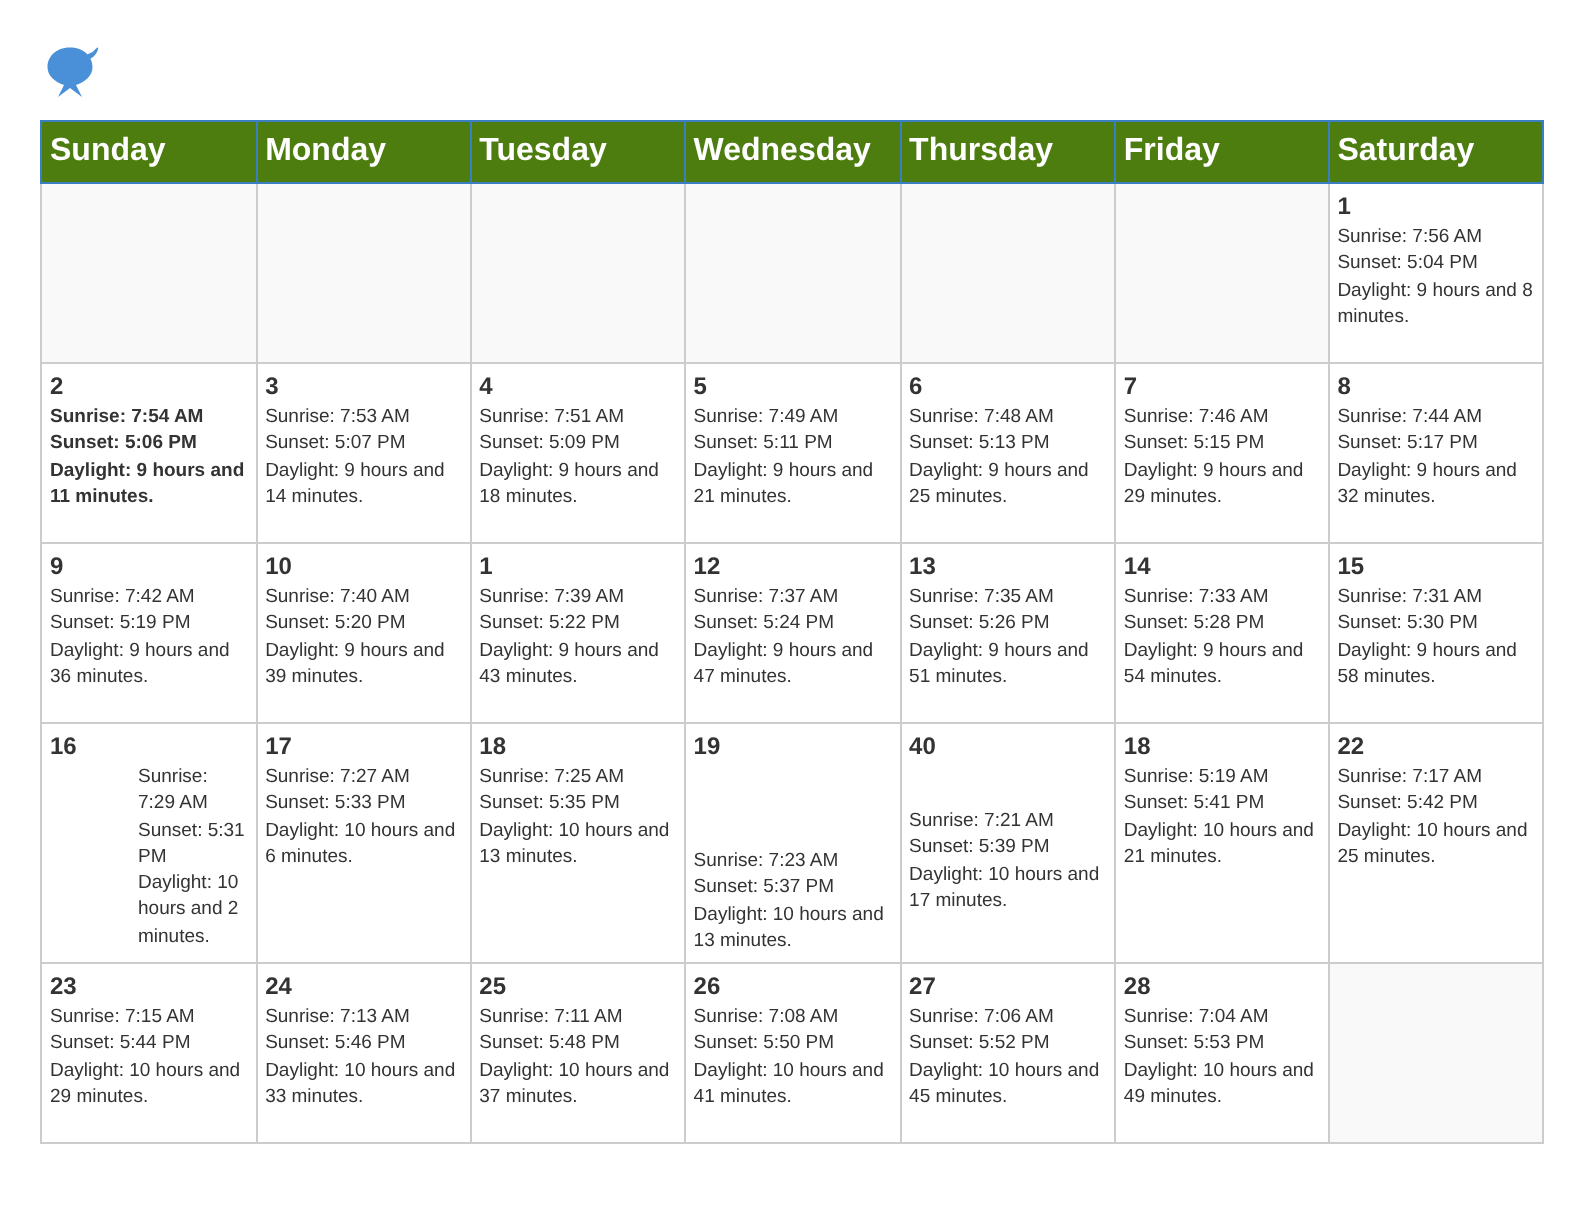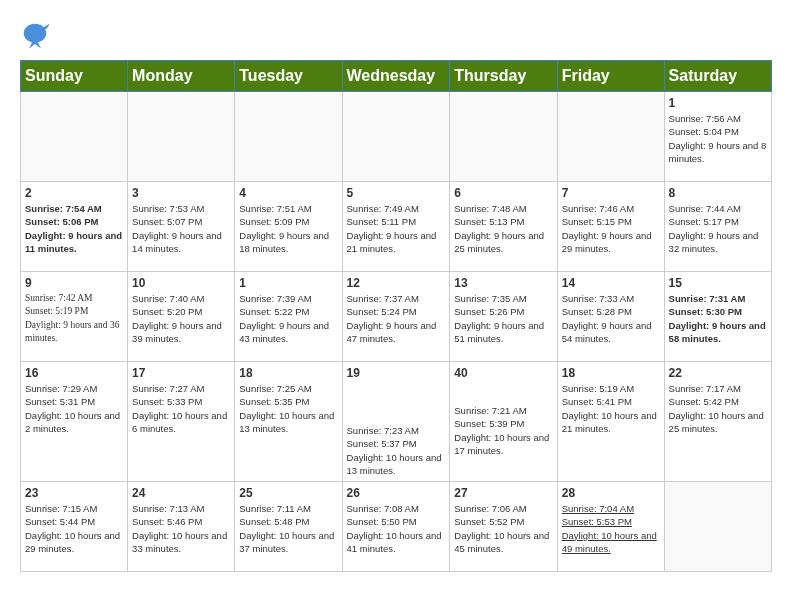--- a/index.html
+++ b/index.html
@@ -180,21 +180,21 @@
           <td>
             <span class="day-num">8</span>
             <div class="day-info" style="white-space: pre-line;">Sunrise: 7:44 AM
 Sunset: 5:17 PM
 Daylight: 9 hours and 32 minutes.</div>
           </td>
         </tr>
         <tr>
           <td>
             <span class="day-num">9</span>
-            <div class="day-info" style="white-space: pre-line; font-family: Liberation Serif, serif;">Sunrise: 7:42 AM
+            <div class="day-info" style="white-space: pre-line;">Sunrise: 7:42 AM
 Sunset: 5:19 PM
 Daylight: 9 hours and 36 minutes.</div>
           </td>
           <td>
             <span class="day-num">10</span>
             <div class="day-info" style="white-space: pre-line;">Sunrise: 7:40 AM
 Sunset: 5:20 PM
 Daylight: 9 hours and 39 minutes.</div>
           </td>
           <td>
@@ -216,29 +216,29 @@
 Daylight: 9 hours and 51 minutes.</div>
           </td>
           <td>
             <span class="day-num">14</span>
             <div class="day-info" style="white-space: pre-line;">Sunrise: 7:33 AM
 Sunset: 5:28 PM
 Daylight: 9 hours and 54 minutes.</div>
           </td>
           <td>
             <span class="day-num">15</span>
-            <div class="day-info" style="white-space: pre-line; font-weight: bold;">Sunrise: 7:31 AM
+            <div class="day-info" style="white-space: pre-line;">Sunrise: 7:31 AM
 Sunset: 5:30 PM
 Daylight: 9 hours and 58 minutes.</div>
           </td>
         </tr>
         <tr>
           <td>
             <span class="day-num">16</span>
-            <div class="day-info" style="white-space: pre-line;">Sunrise: 7:29 AM
+            <div class="day-info" style="white-space: pre-line; margin-left: 44px;">Sunrise: 7:29 AM
 Sunset: 5:31 PM
 Daylight: 10 hours and 2 minutes.</div>
           </td>
           <td>
             <span class="day-num">17</span>
             <div class="day-info" style="white-space: pre-line;">Sunrise: 7:27 AM
 Sunset: 5:33 PM
 Daylight: 10 hours and 6 minutes.</div>
           </td>
           <td>
@@ -298,21 +298,21 @@
 Daylight: 10 hours and 41 minutes.</div>
           </td>
           <td>
             <span class="day-num">27</span>
             <div class="day-info" style="white-space: pre-line;">Sunrise: 7:06 AM
 Sunset: 5:52 PM
 Daylight: 10 hours and 45 minutes.</div>
           </td>
           <td>
             <span class="day-num">28</span>
-            <div class="day-info" style="white-space: pre-line; text-decoration: underline;">Sunrise: 7:04 AM
+            <div class="day-info" style="white-space: pre-line;">Sunrise: 7:04 AM
 Sunset: 5:53 PM
 Daylight: 10 hours and 49 minutes.</div>
           </td>
           <td class="empty"></td>
         </tr>
       </tbody>
   </table>
 </div>
 
 </body></html>

